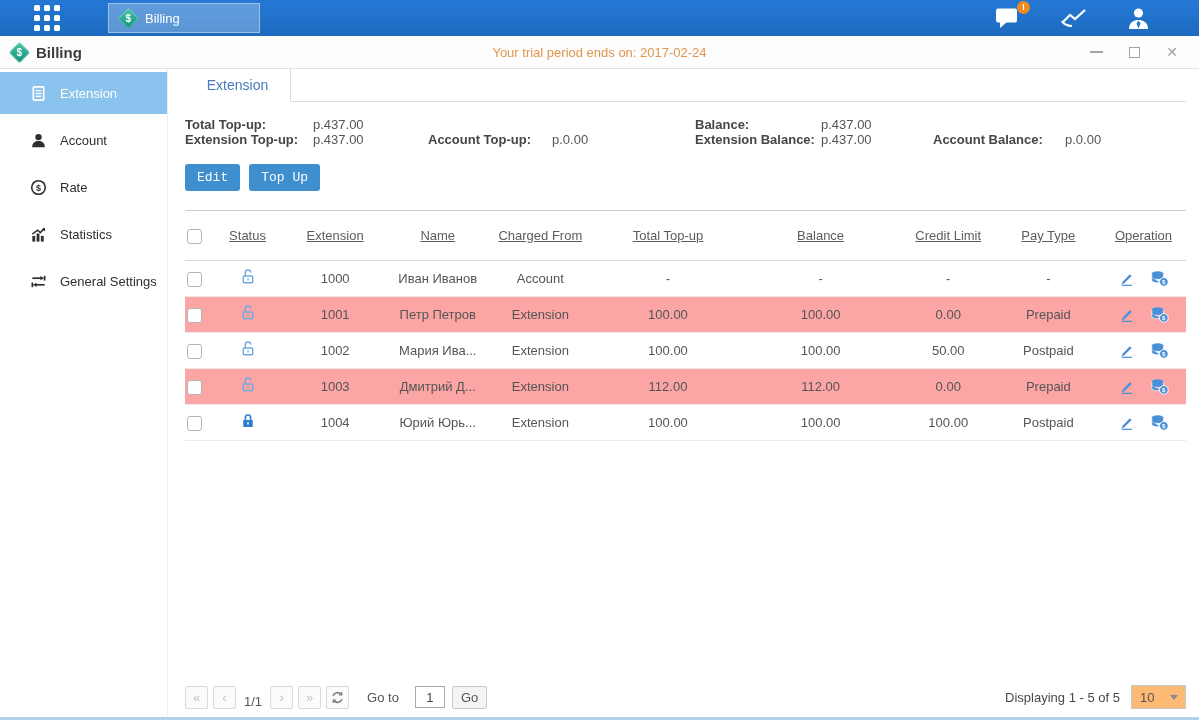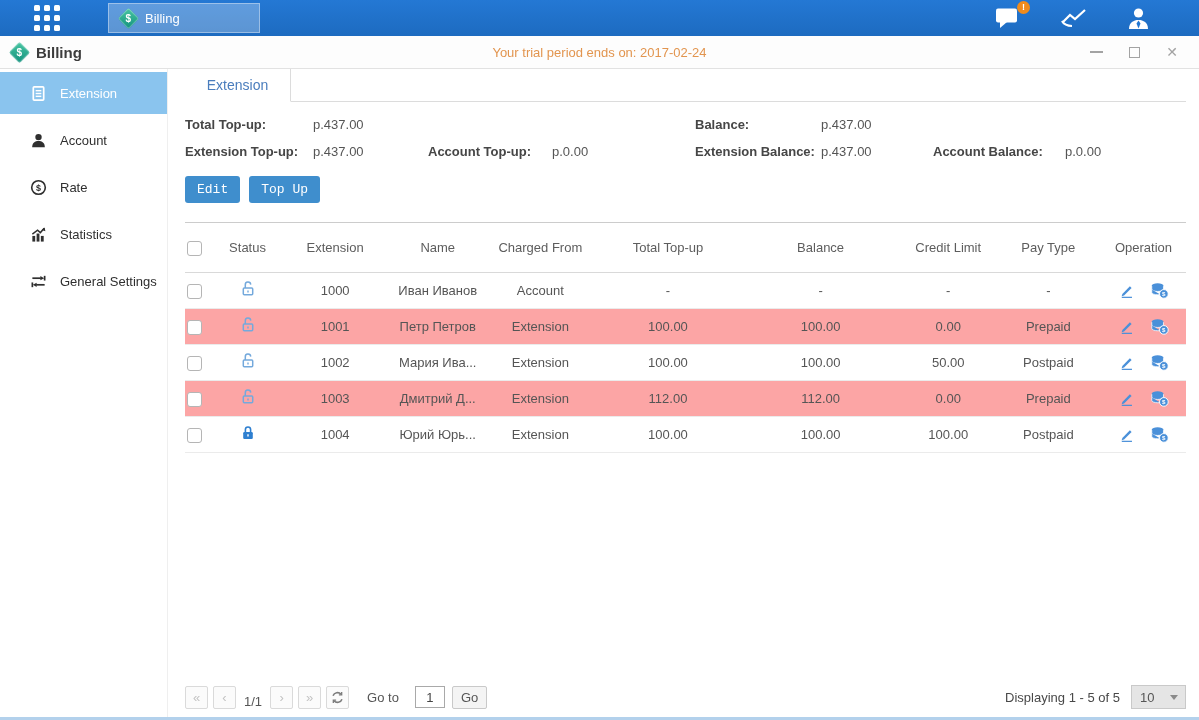--- a/index.html
+++ b/index.html
@@ -38,51 +38,51 @@
   .side-item.active { background:#8ac4ee; color:#fff; }
 
   .content { flex:1; display:flex; flex-direction:column; padding:0 13px 0 17px; min-width:0; }
 
   
   .tabstrip { height:33px; border-bottom:1px solid #dcdcdc; flex-shrink:0; }
   .tab { display:inline-flex; align-items:center; justify-content:center; height:33px; width:106px; background:#fff; color:#4a7dbd; font-size:14px; border-right:1px solid #dcdcdc; border-bottom:1px solid #fff; margin-bottom:-1px; position:relative; top:0; cursor:pointer; }
 
   
   .summary { display:flex; margin-top:15px; }
-  .sum-half { display:grid; grid-template-columns:128px 115px 124px auto; row-gap:12px; align-items:center; }
+  .sum-half { display:grid; grid-template-columns:128px 115px 124px auto; align-items:center; }
   .sum-half.left { width:510px; }
   .sum-half.right { flex:1; grid-template-columns:126px 112px 132px auto; }
   .sum-label { font-weight:bold; color:#464646; font-size:13px; }
   .sum-val { color:#555; font-size:13px; }
 
   
   .btn-row { margin-top:17px; display:flex; gap:9px; }
   .btn { background:#3f8ecd; color:#fff; border:none; font-size:13px; font-family:Liberation Mono, monospace; padding:6px 12px; border-radius:3px; cursor:pointer; min-width:46px; }
 
   
   table { width:100%; border-collapse:collapse; margin-top:19px; table-layout:fixed; }
-  thead th { border-top:1px solid #cccccc; border-bottom:1px solid #d9d9d9; height:50px; font-weight:normal; color:#5d5d5d; font-size:13px; text-align:center; }
+  thead th { border-top:1px solid #cccccc; border-bottom:1px solid #d9d9d9; height:50px; font-weight:normal; color:#5d5d5d; font-size:13px; text-align:center;text-decoration:underline; }
   tbody td { height:35px; border-bottom:1px solid #ebebeb; color:#555; font-size:13px; text-align:center; overflow:hidden; white-space:nowrap; }
   tbody tr.alt { background:#fca5a5; }
   th.cb-col, td.cb-col { text-align:left; padding-left:2px; }
   .checkbox { display:inline-block; width:15px; height:15px; border:1px solid #b5b5b5; border-radius:3px; background:#fff; cursor:pointer; vertical-align:middle; }
   .op-cell { display:flex; align-items:center; justify-content:center; gap:15px; height:35px; }
   .icon-btn { cursor:pointer; display:inline-flex; }
 
   
   .pagination { margin-top:auto; margin-bottom:7px; display:flex; align-items:center; flex-shrink:0; height:26px; }
   .pg-btn { width:23px; height:23px; border:1px solid #dadada; background:#fbfbfb; border-radius:2px; display:inline-flex; align-items:center; justify-content:center; color:#c3c3c3; font-size:13px; cursor:pointer; margin-right:5px; user-select:none; }
   .pg-indicator { color:#555; font-size:13px; margin:8px 8px 0 3px; }
   .pg-refresh { color:#7c7c7c; }
   .goto-label { color:#555; font-size:13px; margin-left:13px; margin-right:16px; }
   .goto-input { width:30px; height:22px; border:1px solid #a9a9a9; font-size:13px; font-family:inherit; text-align:center; color:#444; }
   .go-btn { margin-left:7px; height:23px; padding:0 8px; border:1px solid #c9c9c9; background:#f4f4f4; color:#555; font-size:13px; font-family:inherit; border-radius:2px; cursor:pointer; }
   .pg-right { margin-left:auto; display:flex; align-items:center; gap:11px; }
   .displaying { color:#484848; font-size:13px; }
-  .page-size { width:55px; height:24px; border:1px solid #c9c9c9; background:#e5e5e5; display:flex; align-items:center; cursor:pointer; }
+  .page-size { width:55px; height:24px; border:1px solid #c9c9c9; background:#fdba74; display:flex; align-items:center; cursor:pointer; }
   .page-size .val { font-size:13px; color:#555; padding-left:8px; flex:1; }
   .caret { width:0; height:0; border-left:4px solid transparent; border-right:4px solid transparent; border-top:5px solid #8a8a8a; margin-right:7px; }
 
   .bottom-strip { height:3px; background:#b3d1ec; flex-shrink:0; }
 </style>
 </head>
 <body>
 
 <div class="window">
 

